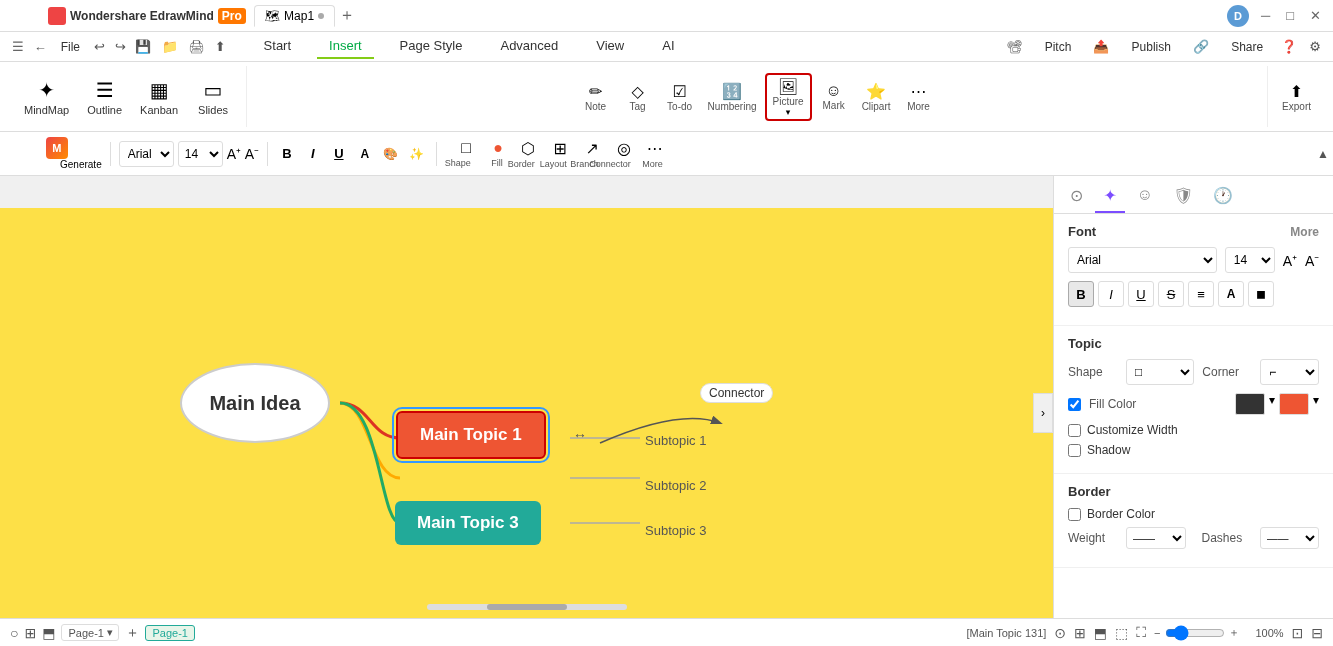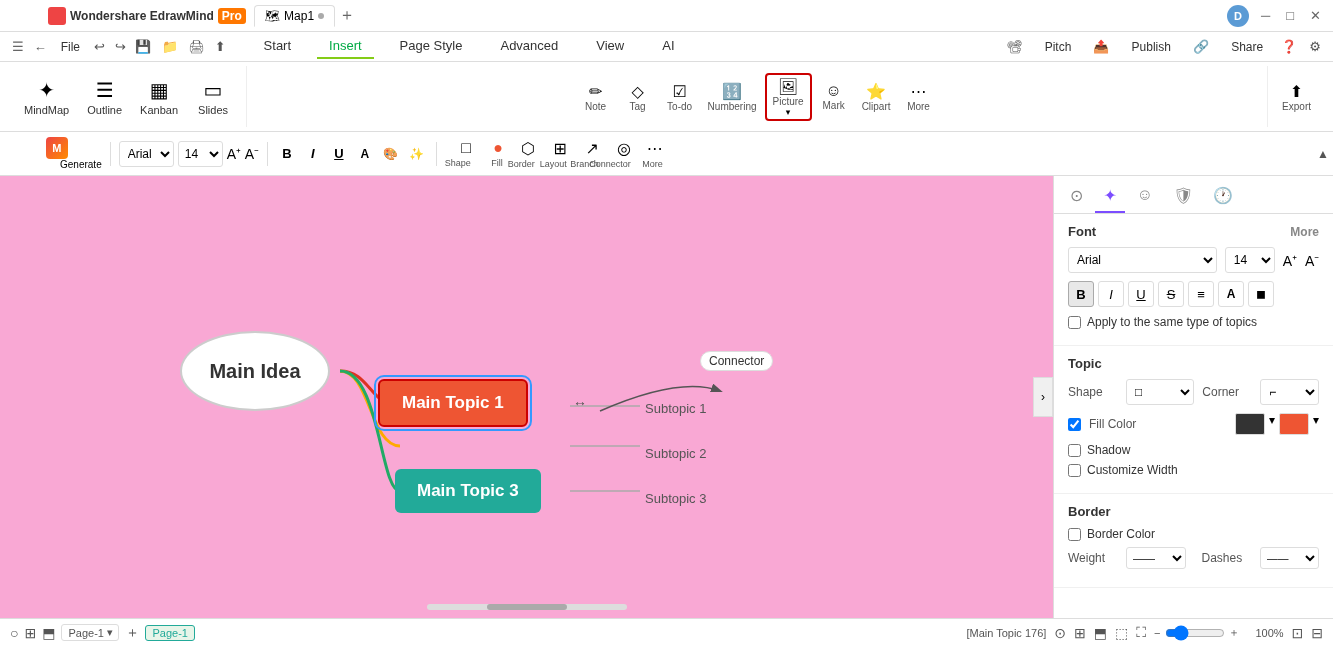--- a/index.html
+++ b/index.html
@@ -73,21 +73,21 @@
     .toolbar-shapes { display: flex; align-items: center; gap: 4px; }
     .shape-btn { width: 28px; height: 28px; display: flex; align-items: flex-end; justify-content: center; flex-direction: column; gap: 1px; cursor: pointer; font-size: 11px; padding: 2px; border-radius: 3px; }
     .shape-icon { font-size: 16px; display: block; text-align: center; }
     .shape-label { font-size: 9px; color: #555; }
     .toolbar-expand { position: absolute; right: 4px; top: 50%; transform: translateY(-50%); cursor: pointer; color: #555; }
 
     
     .main-area { display: flex; height: calc(646px - 32px - 30px - 70px - 44px - 28px); }
 
     
-    .canvas { flex: 1; background: #f9a8d4; position: relative; overflow: hidden; }
+    .canvas { flex: 1; background: #fde047; position: relative; overflow: hidden; margin-top: 32px; }
 
     
     .right-panel { width: 280px; background: #fff; border-left: 1px solid #ddd; overflow-y: auto; }
     .panel-tabs { display: flex; border-bottom: 1px solid #ddd; padding: 4px 8px 0; gap: 4px; }
     .panel-tab { padding: 6px 8px; cursor: pointer; font-size: 16px; color: #888; border-bottom: 2px solid transparent; }
     .panel-tab.active { color: #7c4dff; border-bottom: 2px solid #7c4dff; }
     .panel-section { padding: 10px 14px; border-bottom: 1px solid #f0f0f0; }
     .panel-section-title { font-size: 13px; font-weight: bold; color: #333; margin-bottom: 8px; display: flex; justify-content: space-between; align-items: center; }
     .panel-row { display: flex; align-items: center; gap: 8px; margin-bottom: 8px; }
     .panel-label { font-size: 12px; color: #555; min-width: 50px; }
@@ -312,21 +312,21 @@
         <marker id="arrow" markerWidth="8" markerHeight="8" refX="6" refY="3" orient="auto">
           <path d="M0,0 L0,6 L8,3 z" fill="#555"></path>
         </marker>
       </defs>
     </svg>
 
     <div style="position:absolute; top:155px; left:180px; background:#fff; border:2px solid #ccc; border-radius:50%; width:150px; height:80px; display:flex; align-items:center; justify-content:center; font-size:20px; font-weight:bold; color:#333;">
       <span>Main Idea</span>
     </div>
 
-    <div style="position:absolute; top:203px; left:378px; background:#e53; border-radius:6px; padding:12px 22px; color:white; font-size:17px; font-weight:bold; border:2px solid #cc0000; outline:2px solid #3399ff; outline-offset:2px; cursor:pointer;">
+    <div style="position:absolute; top:203px; left:396px; background:#e53; border-radius:6px; padding:12px 22px; color:white; font-size:17px; font-weight:bold; border:2px solid #cc0000; outline:2px solid #3399ff; outline-offset:2px; cursor:pointer;">
       <span>Main Topic 1</span>
     </div>
 
     <div style="position:absolute; top:217px; left:573px; color:#555; font-size:14px;">↔</div>
 
 
     <div style="position:absolute; top:293px; left:395px; background:#2a9; border-radius:6px; padding:12px 22px; color:white; font-size:17px; font-weight:bold; cursor:pointer;">
       <span>Main Topic 3</span>
     </div>
 
@@ -378,24 +378,20 @@
         <span style="cursor:pointer; font-size:14px;">A⁻</span>
       </div>
       <div class="font-format-row">
         <button class="fmt-btn active" style="font-weight:bold;">B</button>
         <button class="fmt-btn" style="font-style:italic;">I</button>
         <button class="fmt-btn" style="text-decoration:underline;">U</button>
         <button class="fmt-btn" style="text-decoration:line-through;">S</button>
         <button class="fmt-btn">≡</button>
         <span style="width:26px; height:26px; border:1px solid #ddd; border-radius:3px; background:white; display:flex; align-items:center; justify-content:center; cursor:pointer; font-size:12px; font-weight:bold;">A</span>
         <span style="width:26px; height:26px; border:1px solid #ddd; border-radius:3px; background:white; display:flex; align-items:center; justify-content:center; cursor:pointer;">◼</span>
-      </div>
-      <div class="checkbox-row">
-        <input type="checkbox" style="">
-        <span class="checkbox-label">Apply to the same type of topics</span>
       </div>
     </div>
 
     <div class="panel-section">
       <div class="panel-section-title">
         <span>Topic</span>
       </div>
       <div class="panel-row">
         <span class="panel-label">Shape</span>
         <select class="shape-select" style="width:70px;">
@@ -411,25 +407,25 @@
         <span class="panel-label">Fill Color</span>
         <div style="display:flex; gap:4px; margin-left:auto;">
           <div class="color-swatch" style="background:#333;"></div>
           <span style="font-size:12px;">▾</span>
           <div class="color-swatch" style="background:#e53;"></div>
           <span style="font-size:12px;">▾</span>
         </div>
       </div>
       <div class="checkbox-row">
         <input type="checkbox" style="">
-        <span class="checkbox-label">Shadow</span>
+        <span class="checkbox-label">Customize Width</span>
       </div>
       <div class="checkbox-row">
         <input type="checkbox" style="">
-        <span class="checkbox-label">Customize Width</span>
+        <span class="checkbox-label">Shadow</span>
       </div>
     </div>
 
     <div class="panel-section">
       <div class="panel-section-title">
         <span>Border</span>
       </div>
       <div class="checkbox-row">
         <input type="checkbox" style="">
         <span class="checkbox-label">Border Color</span>
@@ -456,21 +452,21 @@
     <div class="page-tag">
       <span>Page-1</span>
       <span>▾</span>
     </div>
     <span class="status-icon">＋</span>
     <div class="page-tag active">
       <span>Page-1</span>
     </div>
   </div>
   <div class="status-right">
-    <span style="color:#555;">[Main Topic 176]</span>
+    <span style="color:#555;">[Main Topic 131]</span>
     <span class="status-icon">⊙</span>
     <span class="status-icon">⊞</span>
     <span class="status-icon">⬒</span>
     <span class="status-icon">⬚</span>
     <span class="status-icon">⛶</span>
     <div class="zoom-control">
       <span style="cursor:pointer;">−</span>
       <input type="range" class="zoom-slider" min="25" max="400" value="100" style="">
       <span style="cursor:pointer;">＋</span>
       <span style="min-width:40px; text-align:right;">100%</span>

